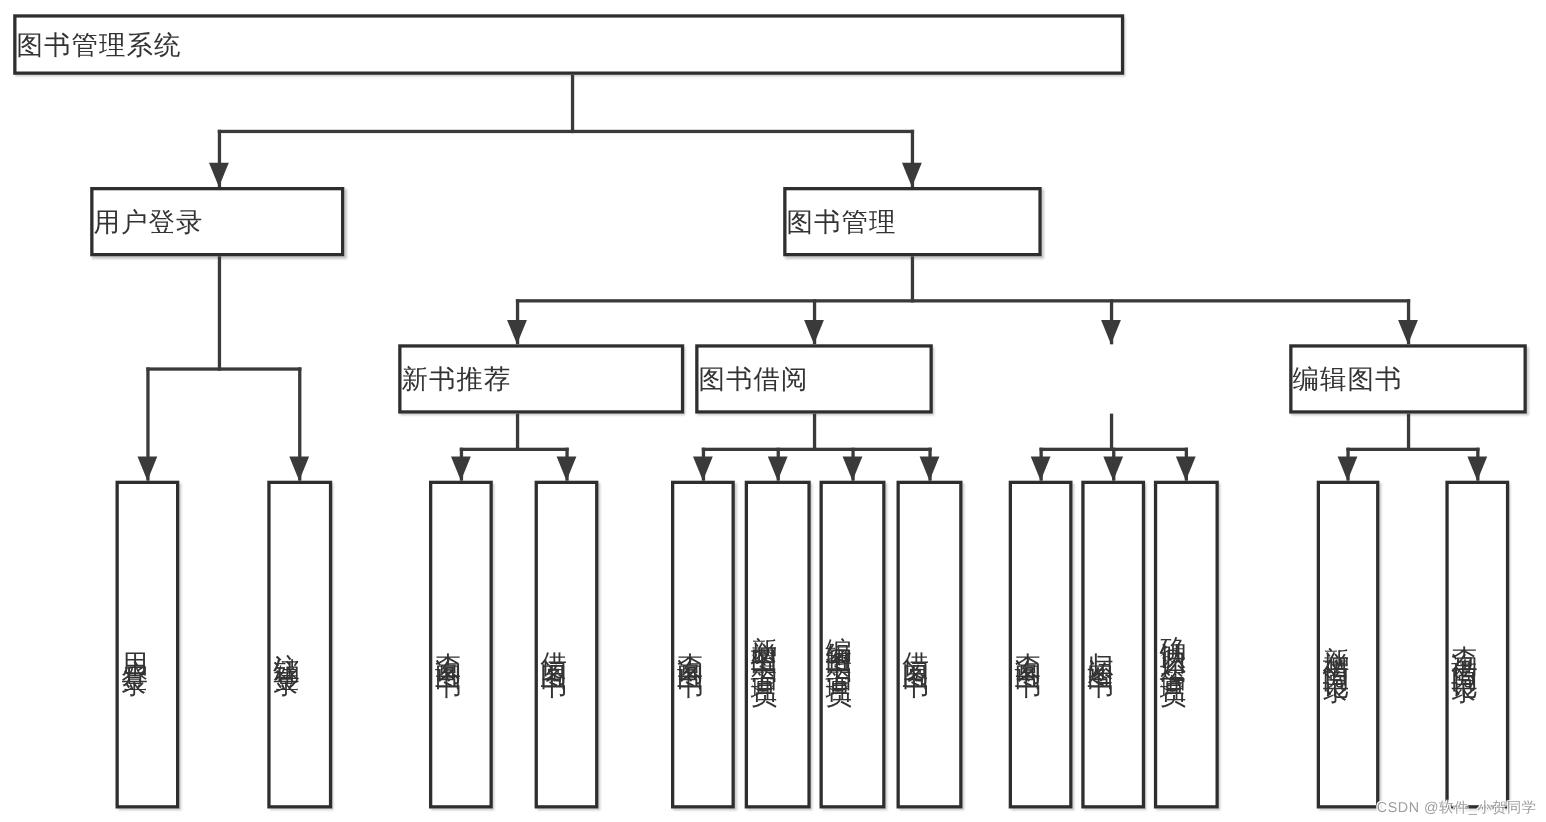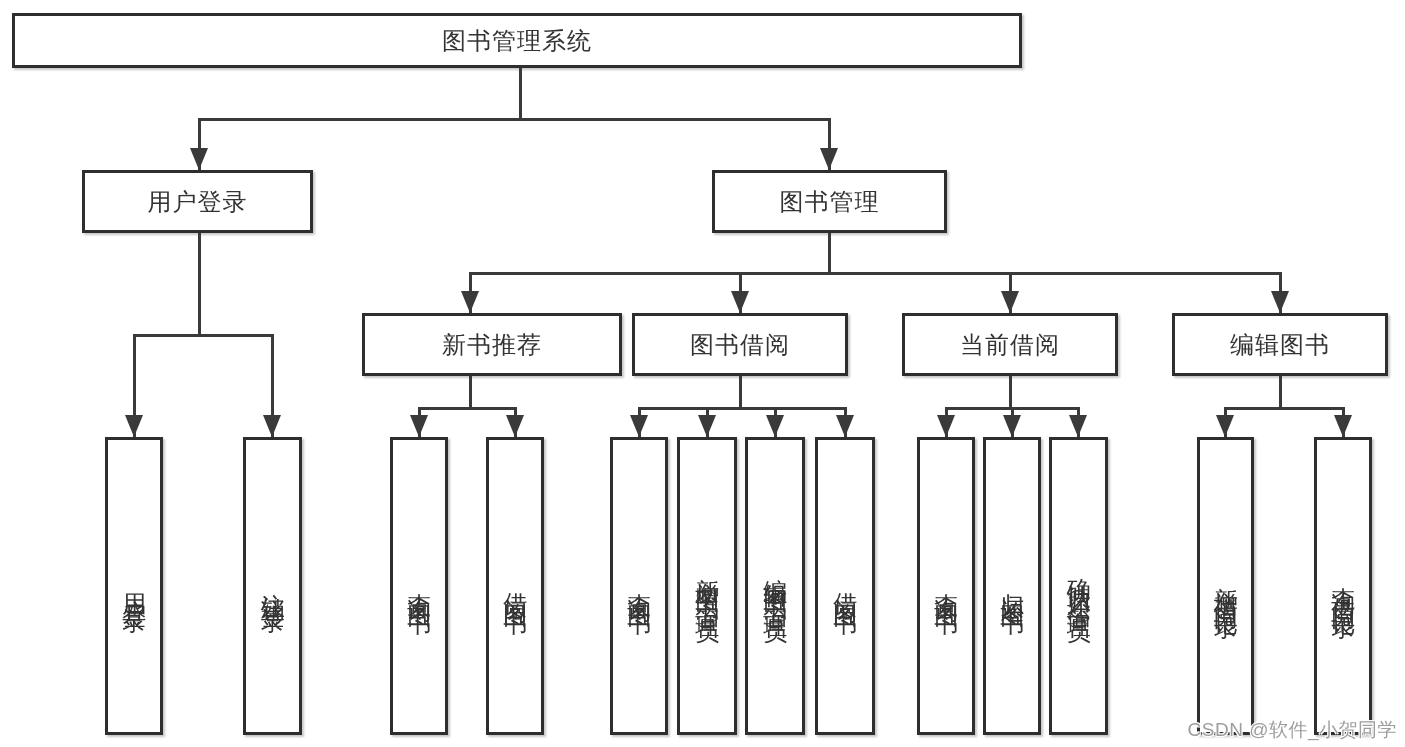--- a/index.html
+++ b/index.html
@@ -18,21 +18,20 @@
     overflow:hidden;
     font-family:"Liberation Sans","DejaVu Sans",sans-serif;
   }
   .box{
     position:absolute;
     box-sizing:border-box;
     background:var(--fill);
     border:3px solid var(--border);
     display:flex;
     align-items:center;
-    justify-content:center;
     box-shadow:2px 2px 2px rgba(0,0,0,0.22);
   }
   .box .lbl{
     font-size:24px;
     color:var(--text);
     letter-spacing:1px;
     white-space:nowrap;
   }
   .leaf .lbl{
     writing-mode:vertical-rl;
@@ -49,21 +48,21 @@
     position:absolute;
     bottom:0;left:-7.5px;
     width:0;height:0;
     border-left:9px solid transparent;
     border-right:9px solid transparent;
     border-top:22px solid var(--line);
   }
   .watermark{
     position:absolute;
     right:8px;bottom:4px;
-    font-size:19px;
+    font-size:13px;
     color:var(--watermark);
     letter-spacing:0.5px;
     z-index:10;
     text-shadow:1px 1px 0 #fff,-1px -1px 0 #fff,1px -1px 0 #fff,-1px 1px 0 #fff;
     white-space:nowrap;
   }
 </style>
 </head>
 <body>
 
@@ -78,23 +77,20 @@
   </div>
   <div class="box" style="left:712px;top:170px;width:235px;height:63px">
     <span class="lbl">图书管理</span>
   </div>
 
   <div class="box" style="left:362px;top:313px;width:260px;height:63px">
     <span class="lbl">新书推荐</span>
   </div>
   <div class="box" style="left:632px;top:313px;width:216px;height:63px">
     <span class="lbl">图书借阅</span>
-  </div>
-  <div class="box" style="left:902px;top:313px;width:216px;height:63px">
-    <span class="lbl">当前借阅</span>
   </div>
   <div class="box" style="left:1172px;top:313px;width:216px;height:63px">
     <span class="lbl">编辑图书</span>
   </div>
 
   <div class="box leaf" style="left:105px;top:437px;width:58px;height:298px">
     <span class="lbl">用户登录</span>
   </div>
   <div class="box leaf" style="left:243px;top:437px;width:59px;height:298px">
     <span class="lbl">注销登录</span>

